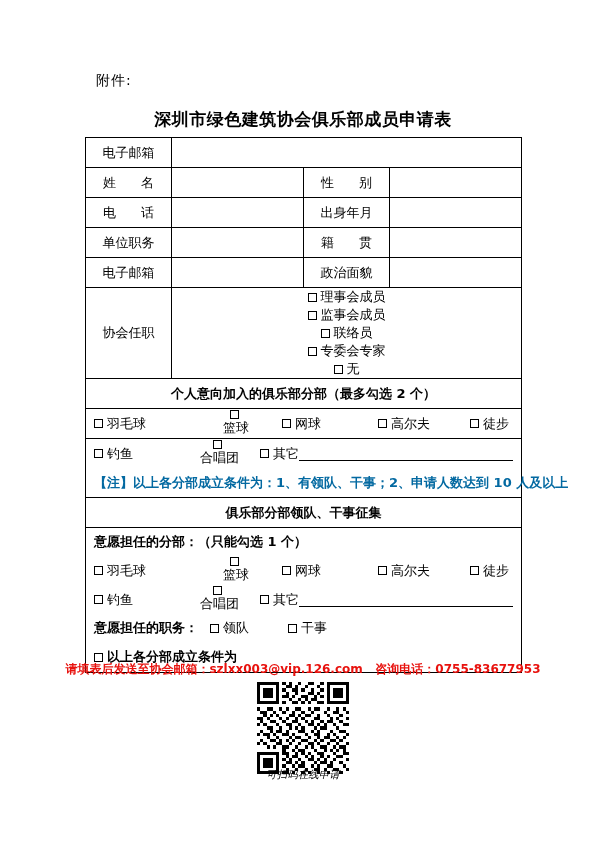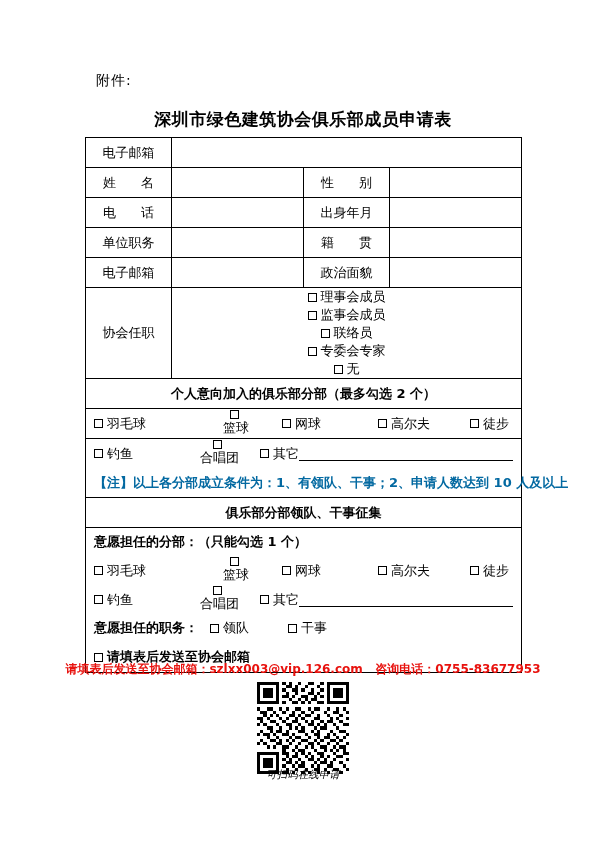--- a/index.html
+++ b/index.html
@@ -355,21 +355,21 @@
                 <span>干事</span>
               </span>
           </div>
         </td>
       </tr>
 
       <tr>
         <td class="rowpad" colspan="4" style="height:30px;border-top:none;">
           <span class="cb bold-sub">
               <span class="box"></span>
-              <span>请填表后发送至协会邮箱</span>
+              <span>以上各分部成立条件为</span>
             </span>
         </td>
       </tr>
     </tbody>
   </table>
 
   <div class="footer-note">
     <span>请填表后发送至协会邮箱：</span><span class="mail">szlxx003@vip.126.com</span>&nbsp;&nbsp;&nbsp;<span>咨询电话：0755-83677953</span>
   </div>
 

